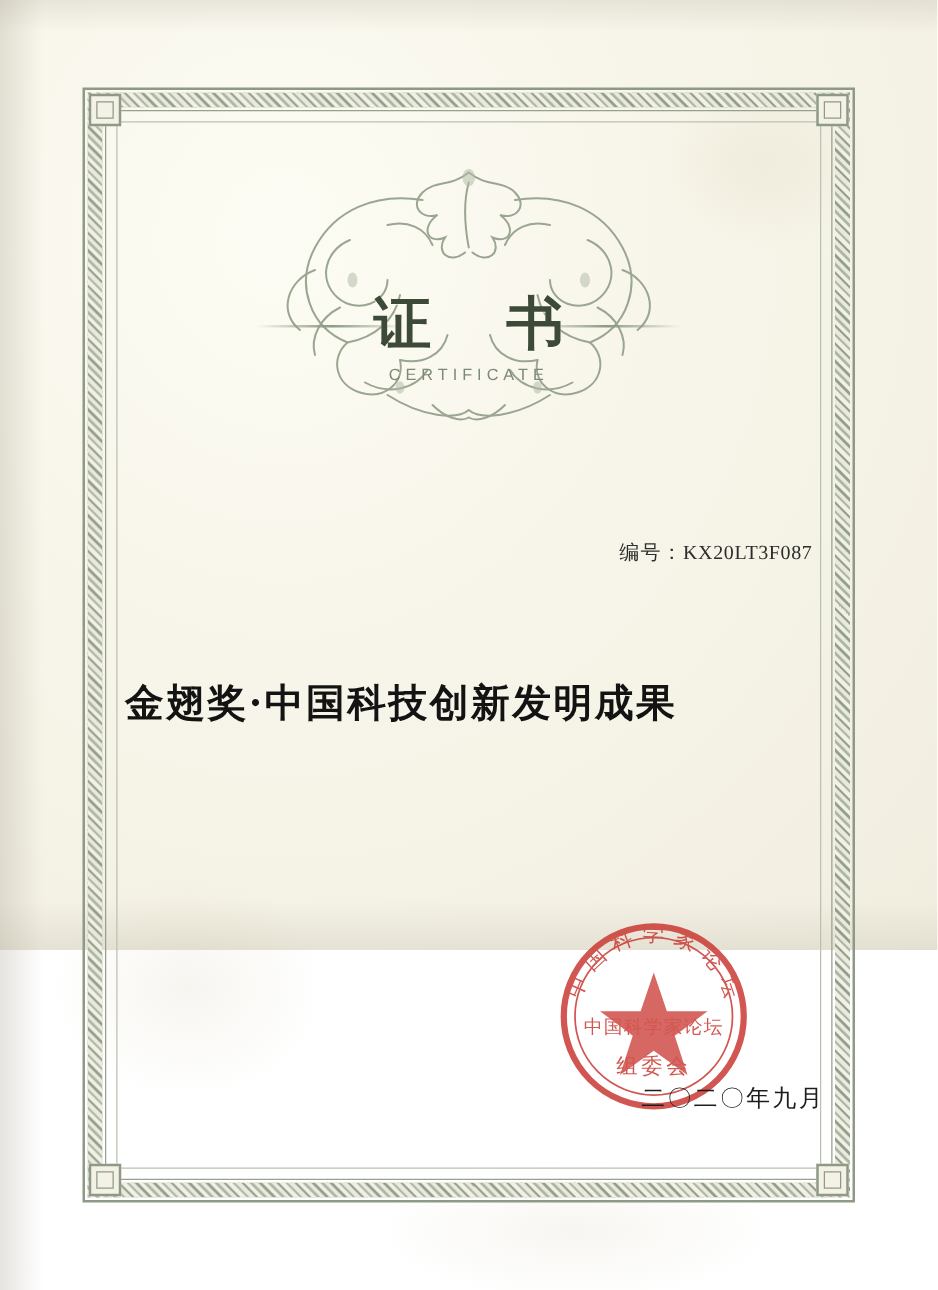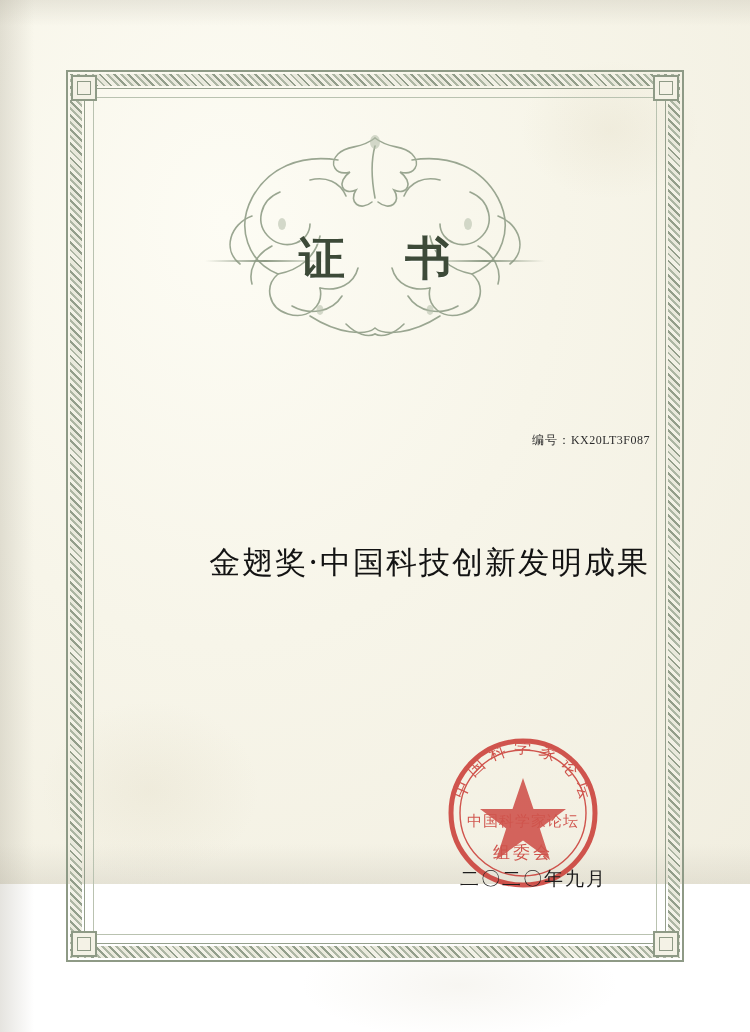--- a/index.html
+++ b/index.html
@@ -10,21 +10,21 @@
   body {
     width: 750px;
     height: 1032px;
     font-family: "Liberation Serif", serif;
     overflow: hidden;
   }
 
   #certificate-page {
     position: relative;
     width: 750px;
-    height: 884px;
+    height: 760px;
     background:
       radial-gradient(ellipse at 30% 25%, #fdfcf4 0%, #f7f5e9 45%, #f1eee0 100%);
   }
 
   
   .paper-stain {
     position: absolute;
     border-radius: 50%;
     pointer-events: none;
   }
@@ -167,21 +167,21 @@
     letter-spacing: 4px;
     color: #7e8a78;
   }
 
   
   #serial-row {
     position: absolute;
     right: 0;
     top: 322px;
     font-family: "DejaVu Serif", serif;
-    font-size: 12px;
+    font-size: 16px;
     color: #2d2d2d;
     white-space: nowrap;
   }
   #serial-label { letter-spacing: 1px; }
   #serial-value {
     font-family: "Liberation Serif", serif;
     letter-spacing: .5px;
   }
 
   
@@ -202,43 +202,43 @@
     font-family: "DejaVu Serif", serif;
     font-size: 24px;
     color: #1f1f1f;
     letter-spacing: .5px;
     margin-top: 18px;
     padding-left: 64px;
   }
   #line-award {
     font-family: "DejaVu Serif", serif;
     font-size: 31px;
-    font-weight: normal;
+    font-weight: bold;
     color: #131313;
     letter-spacing: 2px;
     margin-top: 50px;
-    text-align: right;
+    text-align: left;
   }
 
   
   #seal {
     position: absolute;
     left: 340px;
     top: 620px;
     width: 166px;
     height: 166px;
   }
   #seal svg { display: block; }
 
   #issue-date {
     position: absolute;
     left: 360px;
     top: 756px;
     width: 200px;
-    text-align: left;
+    text-align: right;
     font-family: "DejaVu Serif", serif;
     font-size: 19px;
     color: #1d1d1d;
     letter-spacing: 2px;
   }
 </style>
 </head>
 <body>
 
 <div id="certificate-page">
@@ -302,20 +302,21 @@
           <ellipse cx="270" cy="190" rx="3.5" ry="5"></ellipse>
         </g>
       </svg>
 
       <div id="title-rules">
         <div class="title-rule rule-left"></div>
         <div class="title-rule rule-right"></div>
       </div>
 
       <div id="title-cn">证 书</div>
+      <div id="title-en">CERTIFICATE</div>
     </div>
 
     <div id="serial-row">
       <span id="serial-label">编号：</span><span id="serial-value">KX20LT3F087</span>
     </div>
 
     <div id="award-block">
       <div id="line-award">金翅奖·中国科技创新发明成果</div>
     </div>
 

